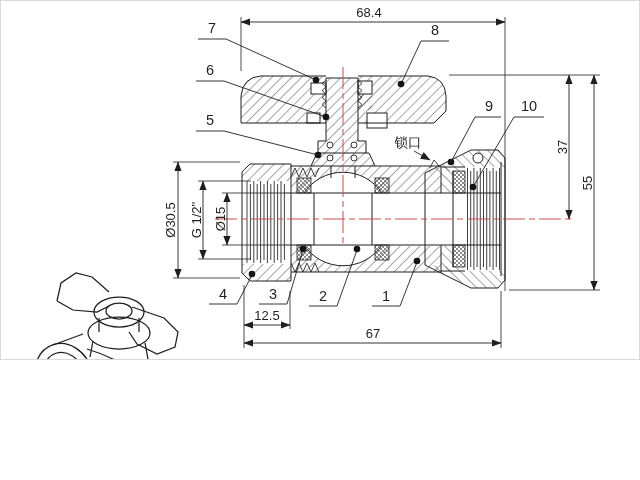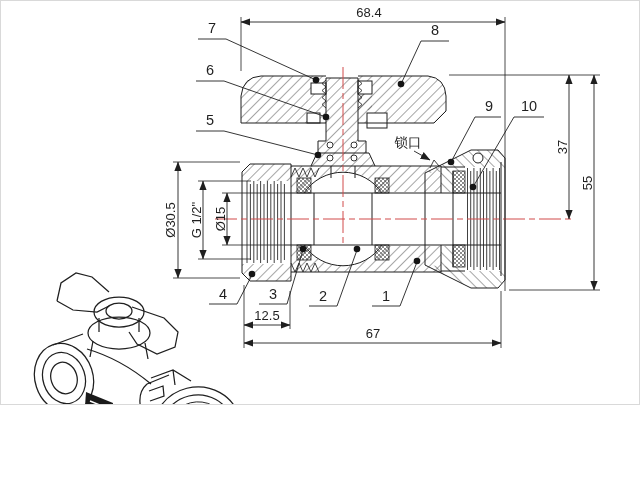--- a/index.html
+++ b/index.html
@@ -1,16 +1,16 @@
 <!DOCTYPE html>
 <html><head>
 <meta charset="utf-8">
 <style>
   html,body{margin:0;padding:0;background:#fff;}
-  .canvas{position:relative;width:640px;height:405px;background:#ffffff;
+  .canvas{position:relative;width:640px;height:360px;background:#ffffff;
           border:1px solid #d9d9d9;box-sizing:border-box;overflow:hidden;
           font-family:"Liberation Sans","DejaVu Sans",sans-serif;}
   svg{position:absolute;left:0;top:0;}
   svg text{fill:#1f1f1f;stroke:none;font-family:"Liberation Sans","DejaVu Sans",sans-serif;}
   .dim{font-size:13px;text-anchor:middle;}
   .co{font-size:14.5px;text-anchor:middle;}
   .zh{font-size:13.5px;text-anchor:middle;}
   .hA{fill:url(#phA);stroke:none;}
   .hB{fill:url(#phB);stroke:none;}
   .cross{fill:url(#pX);stroke:#1f1f1f;stroke-width:0.8;}

